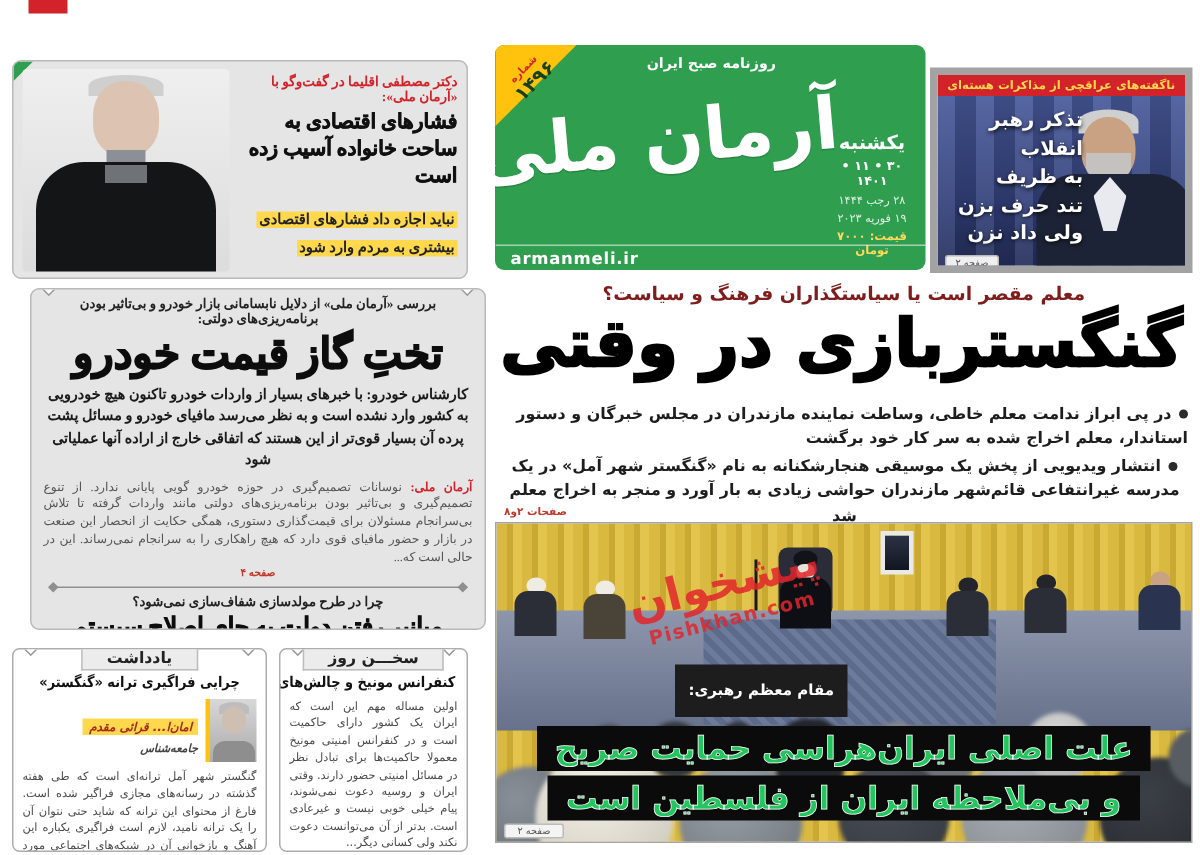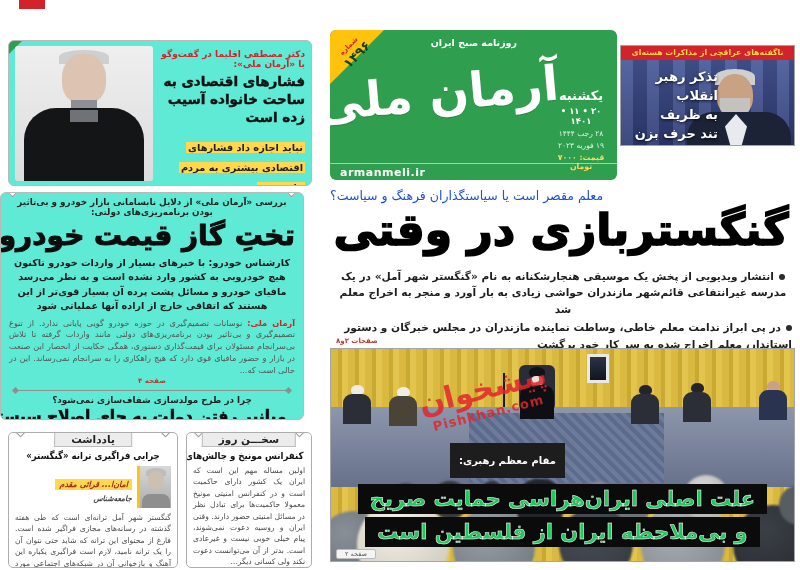--- a/index.html
+++ b/index.html
@@ -4,21 +4,21 @@
 <style>
   * { box-sizing: border-box; margin: 0; padding: 0; }
   html,body { background:#fff; }
   body { font-family:"DejaVu Sans", sans-serif; }
   .page { position:relative; width:800px; height:570px; margin:0 auto; background:#fff; overflow:hidden; direction:rtl; }
 
   
   .red-mini { position:absolute; left:19px; top:0; width:26px; height:9px; background:#d2232a; }
 
   
-  .nbox { position:absolute; background:#5eead4; border:1px solid #b9b9b9; border-radius:6px; }
+  .nbox { position:absolute; background:#e5e5e5; border:1px solid #b9b9b9; border-radius:6px;font-family:Liberation Serif, serif; }
   .corner-diamond { position:absolute; width:7px; height:7px; background:#fff; border:1px solid #9a9a9a; transform:rotate(45deg); top:-4px; }
   .corner-diamond.cl { left:8px; } .corner-diamond.cr { right:8px; }
 
   .page-ref { color:#c0392b; font-size:7.5px; font-weight:bold; }
 
   
   .masthead { position:absolute; left:330px; top:30px; width:287px; height:150px; background:#2f9e4f; border-radius:6px; overflow:hidden; }
   .mast-tri { position:absolute; left:0; top:0; width:0; height:0; border-top:54px solid #ffc20d; border-right:54px solid transparent; }
   .mast-issue { position:absolute; left:2px; top:10px; width:44px; text-align:center; transform:rotate(-45deg); }
   .mast-issue .lbl { display:block; color:#d2232a; font-size:7px; font-weight:bold; }
@@ -26,21 +26,21 @@
   .mast-tagline { position:absolute; top:7px; right:100px; color:#fff; font-size:9.5px; font-weight:bold; }
   .mast-logo { position:absolute; left:6px; top:34px; width:225px; color:#fff; font-size:48px; font-weight:bold; white-space:nowrap; transform:rotate(-5deg) scaleX(.98); text-align:center; text-shadow:0 1px 0 rgba(0,0,0,.15); }
   .mast-dates { position:absolute; right:5px; top:58px; width:62px; text-align:center; color:#fff; direction:rtl; }
   .mast-dates .wd { font-size:13px; font-weight:bold; display:block; margin-bottom:3px; }
   .mast-dates .d1 { font-size:8.5px; font-weight:bold; color:#fff; display:block; margin-bottom:3px; }
   .mast-dates .d2,.mast-dates .d3 { font-size:7.5px; color:#dff3e4; display:block; margin-bottom:3px; }
   .mast-dates .pr { font-size:7.8px; color:#ffd95e; font-weight:bold; display:block; }
   .mast-site { position:absolute; bottom:0; left:0; right:0; height:17px; border-top:1px solid rgba(255,255,255,.55); color:#fff; font-size:11px; font-weight:bold; text-align:left; direction:ltr; padding:2px 10px 0 0; letter-spacing:.5px; padding-left:10px; }
 
   
-  .araghchi { position:absolute; left:620px; top:45px; width:175px; height:101px; border:1px solid #a3a3a3; overflow:hidden; }
+  .araghchi { position:absolute; left:620px; top:45px; width:175px; height:137px; border:5px solid #a3a3a3; overflow:hidden; }
   .ar-strip { height:14px; background:#d2232a; color:#ffd84d; font-size:7.8px; font-weight:bold; text-align:center; line-height:14px; }
   .ar-photo { position:relative; height:119px; background:linear-gradient(180deg,#48599a 0%,#32407a 60%,#222c56 100%); overflow:hidden; }
   .ar-folds { position:absolute; inset:0; background:repeating-linear-gradient(90deg, rgba(255,255,255,.08) 0 12px, rgba(0,0,0,.14) 12px 26px); }
   .ar-head { position:absolute; left:96px; top:14px; width:36px; height:42px; background:#c9a284; border-radius:48% 48% 42% 42%; }
   .ar-hair { position:absolute; left:94px; top:9px; width:40px; height:16px; background:#cfcfcf; border-radius:50% 50% 0 0; }
   .ar-beard { position:absolute; left:99px; top:38px; width:30px; height:18px; background:#c4c4c4; border-radius:0 0 45% 45%; opacity:.9; }
   .ar-body { position:absolute; left:66px; top:52px; width:104px; height:70px; background:#1d2336; border-radius:26px 26px 0 0; }
   .ar-shirt { position:absolute; left:104px; top:54px; width:22px; height:36px; background:#e8eaf0; clip-path:polygon(50% 0,100% 35%,70% 100%,30% 100%,0 35%); }
   .ar-title { position:absolute; left:5px; top:8px; width:92px; color:#fff; font-size:13px; line-height:1.45; font-weight:bold; text-align:right; text-shadow:0 1px 3px rgba(0,0,0,.85); }
   .ar-tab { position:absolute; bottom:3px; left:5px; background:#efefef; border:1px solid #bbb; border-radius:2px; font-size:6.5px; color:#555; padding:0 6px; }
@@ -54,33 +54,33 @@
   .eg-neck { position:absolute; left:56px; top:54px; width:26px; height:16px; background:#8c9096; }
   .eg-coat { position:absolute; left:9px; top:62px; width:120px; height:75px; background:#141517; border-radius:32px 32px 0 0; }
   .eg-collar { position:absolute; left:55px; top:64px; width:28px; height:12px; background:#6f7378; }
   .eg-text { position:absolute; right:6px; left:150px; top:8px; text-align:right; }
   .eg-kicker { color:#d2232a; font-size:9px; font-weight:bold; }
   .eg-head-line { color:#111; font-size:13.5px; font-weight:bold; line-height:1.35; margin-top:3px; -webkit-text-stroke:.4px #111; }
   .eg-high { display:inline; background:#ffd84d; color:#222; font-size:9.8px; font-weight:bold; line-height:1.75; padding:0 2px; box-decoration-break:clone; }
   .lead-label { color:#d2232a; font-weight:bold; }
 
   
-  .leftmid { left:0; top:192px; width:304px; height:228px; padding:4px 8px 2px; overflow:hidden; }
+  .leftmid { left:20px; top:192px; width:304px; height:228px; padding:4px 8px 2px; overflow:hidden; }
   .lm-kicker { text-align:center; font-size:8.8px; font-weight:bold; color:#222; }
   .khodro-headline { text-align:center; font-size:28px; font-weight:bold; color:#0d0d0d; -webkit-text-stroke:1px #0d0d0d; margin-top:2px; white-space:nowrap; }
   .khodro-sub { text-align:center; font-size:9.6px; font-weight:bold; color:#1a1a1a; line-height:1.5; margin-top:4px; }
   .khodro-body { font-size:8.2px; color:#555; line-height:1.45; text-align:justify; margin-top:4px; }
   .sec-divider { position:relative; height:1px; background:#8f8f8f; margin:5px 6px 4px; }
   .sec-divider .dmd { position:absolute; top:-2.5px; width:5px; height:5px; background:#8f8f8f; transform:rotate(45deg); }
   .sec-divider .dmd.dl { left:-2px; } .sec-divider .dmd.dr { right:-2px; }
   .mid-headline { text-align:center; font-size:16.5px; font-weight:bold; color:#0d0d0d; -webkit-text-stroke:.6px #0d0d0d; margin-top:2px; white-space:nowrap; transform:scaleX(.94); }
   .lm-ref { display:block; text-align:center; font-size:7px; }
 
   
-  .main-kicker { position:absolute; left:330px; top:188px; width:465px; text-align:left; font-size:12.5px; font-weight:normal; color:#1d4ed8; }
+  .main-kicker { position:absolute; left:330px; top:188px; width:465px; text-align:center; font-size:12.5px; font-weight:bold; color:#7f1d1d; }
   .main-headline { position:absolute; left:322px; top:204px; width:478px; text-align:center; font-size:44px; font-weight:bold; color:#000; -webkit-text-stroke:1.6px #000; white-space:nowrap; }
   .bullets { position:absolute; left:334px; top:268px; width:458px; direction:rtl; }
   .bullet { font-size:10.6px; font-weight:bold; color:#1d1d1d; line-height:1.55; margin-bottom:2px; }
   .bullet .dot { display:inline-block; width:6px; height:6px; border-radius:50%; background:#2b2b2b; margin-left:5px; }
   .bullet.b1 { text-align:center; }
   .bullet.b2,.bullet.b3 { text-align:right; }
   .main-pages { position:absolute; left:336px; top:337px; font-size:7px; color:#c0392b; font-weight:bold; direction:ltr; }
 
   
   .photo-box { position:absolute; left:330px; top:348px; width:465px; height:214px; border:1px solid #a5a5a5; overflow:hidden;
@@ -227,22 +227,22 @@
       <div class="lm-kicker">چرا در طرح مولدسازی شفاف‌سازی نمی‌شود؟</div>
       <div class="mid-headline">میانبر رفتن دولت به جای اصلاح سیستم</div>
       <span class="page-ref lm-ref">صفحه ۳</span>
     </div>
 
   </div>
 
   <div class="main-kicker">معلم مقصر است یا سیاستگذاران فرهنگ و سیاست؟</div>
   <div class="main-headline">گنگستربازی در وقتی</div>
   <div class="bullets">
+    <div class="bullet b2"><span class="dot"></span><span>در پی ابراز ندامت معلم خاطی، وساطت نماینده مازندران در مجلس خبرگان و دستور استاندار، معلم اخراج شده به سر کار خود برگشت</span></div>
     <div class="bullet b1"><span class="dot"></span><span>انتشار ویدیویی از پخش یک موسیقی هنجارشکنانه به نام «گنگستر شهر آمل» در یک مدرسه غیرانتفاعی قائم‌شهر مازندران حواشی زیادی به بار آورد و منجر به اخراج معلم شد</span></div>
-    <div class="bullet b2"><span class="dot"></span><span>در پی ابراز ندامت معلم خاطی، وساطت نماینده مازندران در مجلس خبرگان و دستور استاندار، معلم اخراج شده به سر کار خود برگشت</span></div>
     <div class="bullet b3"><span class="dot"></span><span>مسعود رفیعی طالقانی، روزنامه‌نگار: عده‌ای ناآگاهانه از معلم قائمشهری برای سوءاستفاده از کودکان، قهرمان‌سازی کردند!</span></div>
   </div>
   <div class="main-pages page-ref">صفحات ۲و۸</div>
 
   <div class="photo-box">
     <div class="ph-floor"></div>
     <div class="ph-platform"></div>
     <div class="ph-portrait"></div>
 
     <div class="fig" style="left:12px;top:36px;">

